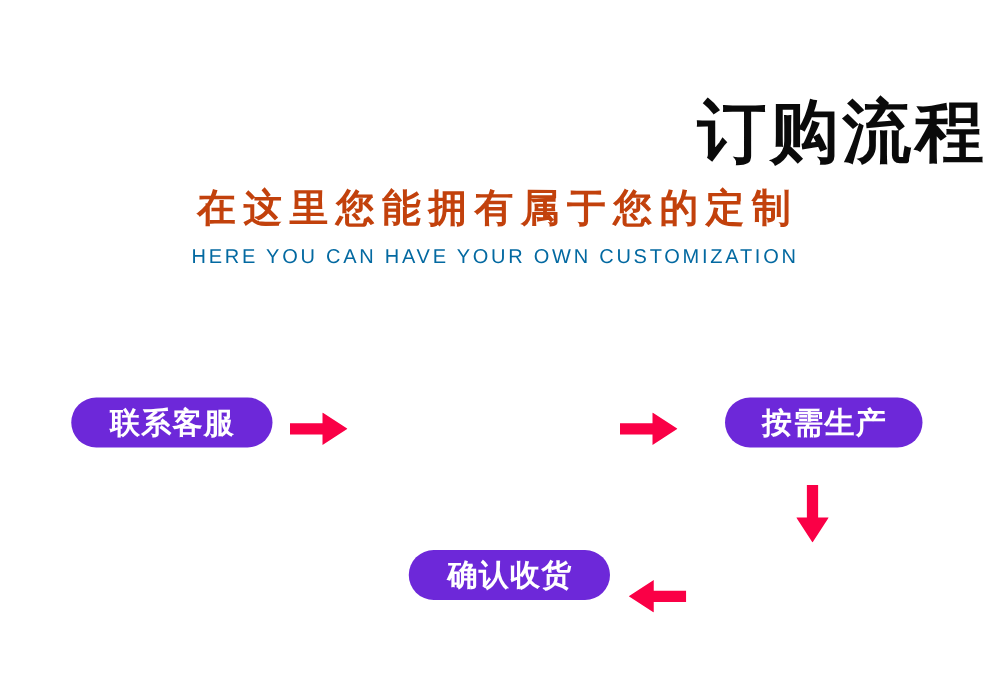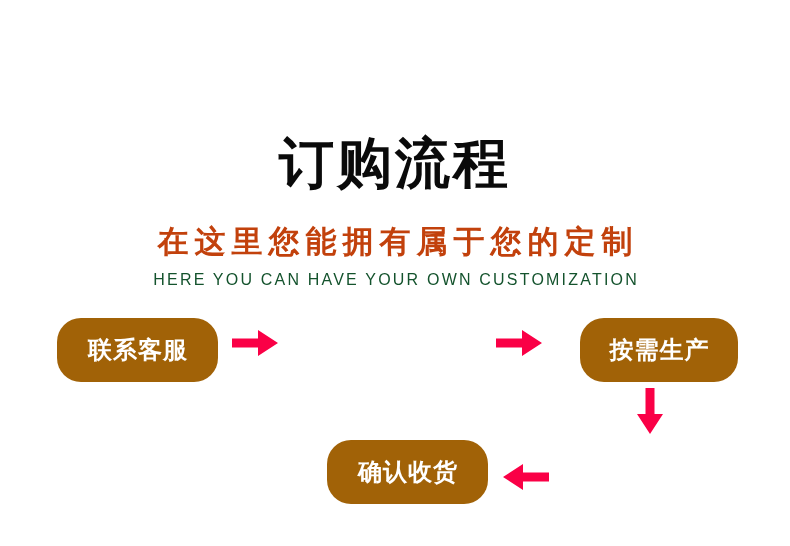--- a/index.html
+++ b/index.html
@@ -20,61 +20,62 @@
 
   
   .header {
     position: absolute;
     top: 0;
     left: 0;
     width: 790px;
     text-align: center;
   }
   .title-main {
-    margin: 16px;
-    padding-top: 120px;
+    margin: 0;
+    padding-top: 78px;
     font-size: 55px;
     line-height: 1.0;
     font-weight: bold;
     color: #0a0a0a;
     letter-spacing: 3px;
     font-family: "DejaVu Sans", "Liberation Sans", sans-serif;
+    text-align: right;
   }
   .title-sub-cn {
     margin: 0;
     padding-top: 19px;
     font-size: 31px;
     line-height: 1.0;
     font-weight: 700;
     color: #c2410c;
     letter-spacing: 6px;
     text-indent: 6px;
     font-family: "DejaVu Sans", "Liberation Sans", sans-serif;
   }
   .title-sub-en {
     margin: 0;
     padding-top: 15px;
     font-size: 16px;
     line-height: 1.0;
     font-weight: 400;
-    color: #14532d;
+    color: #0369a1;
     letter-spacing: 2.2px;
     text-indent: 2.2px;
     font-family: "Liberation Sans", "DejaVu Sans", sans-serif;
   }
 
   
   .pill {
     position: absolute;
     display: flex;
     align-items: center;
     justify-content: center;
-    height: 64px;
+    height: 40px;
     border-radius: 24px;
-    background: #a16207;
+    background: #6d28d9;
     color: #ffffff;
     font-size: 24px;
     font-weight: bold;
     letter-spacing: 1px;
     text-indent: 1px;
     white-space: nowrap;
     box-sizing: border-box;
     font-family: "DejaVu Sans", "Liberation Sans", sans-serif;
   }
 

